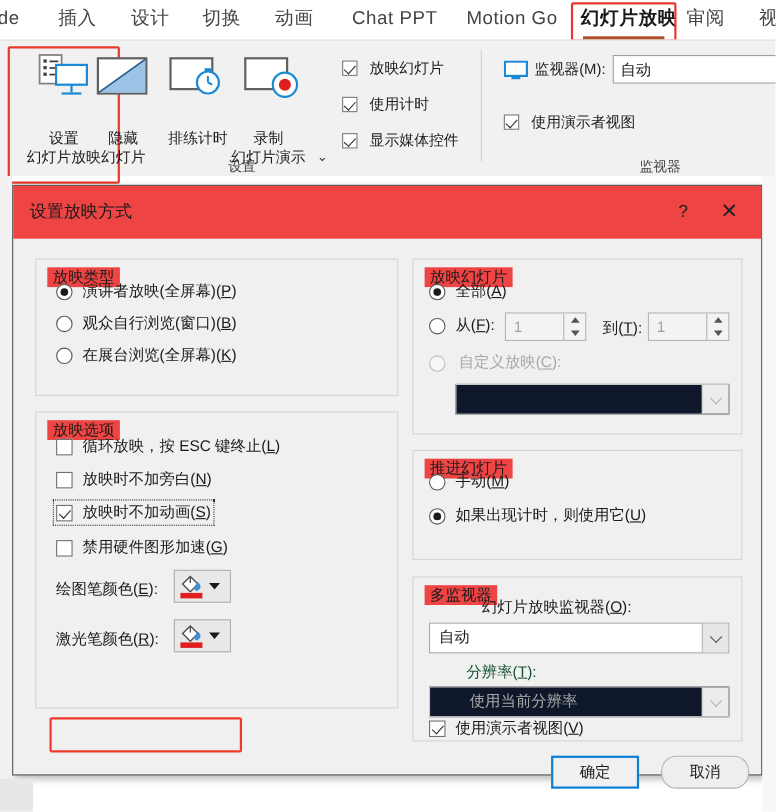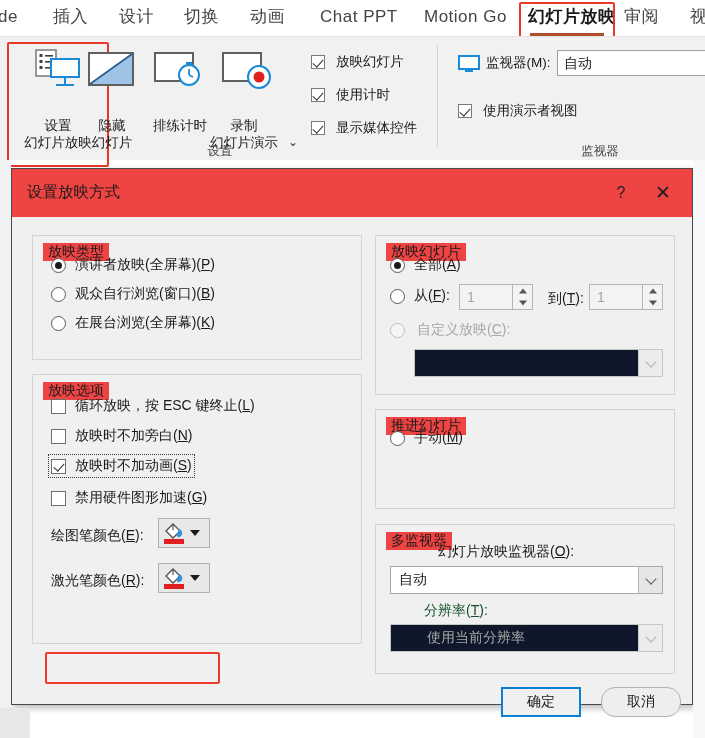--- a/index.html
+++ b/index.html
@@ -412,37 +412,45 @@
       </div>
     </div>
 
     <div class="group" style="left:363px; top:240px; width:300px; height:100px;">
       <div class="group-title">推进幻灯片</div>
 
       <div class="radio-row" style="left:14px; top:19px;">
         <span class="radio"></span>
         <span class="opt-label"><span>手动(</span><span class="ul">M</span><span>)</span></span>
       </div>
+      <div class="radio-row" style="left:14px; top:50px;">
+        <span class="radio checked"></span>
+        <span class="opt-label"><span>如果出现计时，则使用它(</span><span class="ul">U</span><span>)</span></span>
+      </div>
     </div>
 
     <div class="group" style="left:363px; top:355px; width:300px; height:150px;">
       <div class="group-title">多监视器</div>
 
       <div class="field-label" style="left:28px; top:18px;margin-left:34px;"><span>幻灯片放映监视器(</span><span class="ul">O</span><span>):</span></div>
       <div class="combo" style="left:14px; top:41px; width:273px;">
         <span class="ctext">自动</span>
         <span class="carrow"></span>
       </div>
 
       <div class="field-label disabled" style="left:14px; top:77px;"><span>分辨率(</span><span class="ul">T</span><span>):</span></div>
       <div class="combo disabled" style="left:14px; top:99px; width:273px;">
         <span class="ctext">使用当前分辨率</span>
         <span class="carrow"></span>
       </div>
 
+      <div class="check-row" style="left:14px; top:128px;">
+        <span class="chk checked"></span>
+        <span class="opt-label"><span>使用演示者视图(</span><span class="ul">V</span><span>)</span></span>
+      </div>
     </div>
 
     <div class="dlg-btn primary" style="left:489px; top:518px;">确定</div>
     <div class="dlg-btn" style="left:589px; top:518px;border-radius:14px;">取消</div>
   </div>
 
   <div style="position:absolute; left:0; top:708px; width:30px; height:30px; background:#e7e7e7;"></div>
   <div style="position:absolute; left:0; top:160px; width:11px; height:548px; background:#f1f1f1;"></div>
   <div style="position:absolute; left:693px; top:160px; width:12px; height:578px; background:#f7f7f7;"></div>
 

